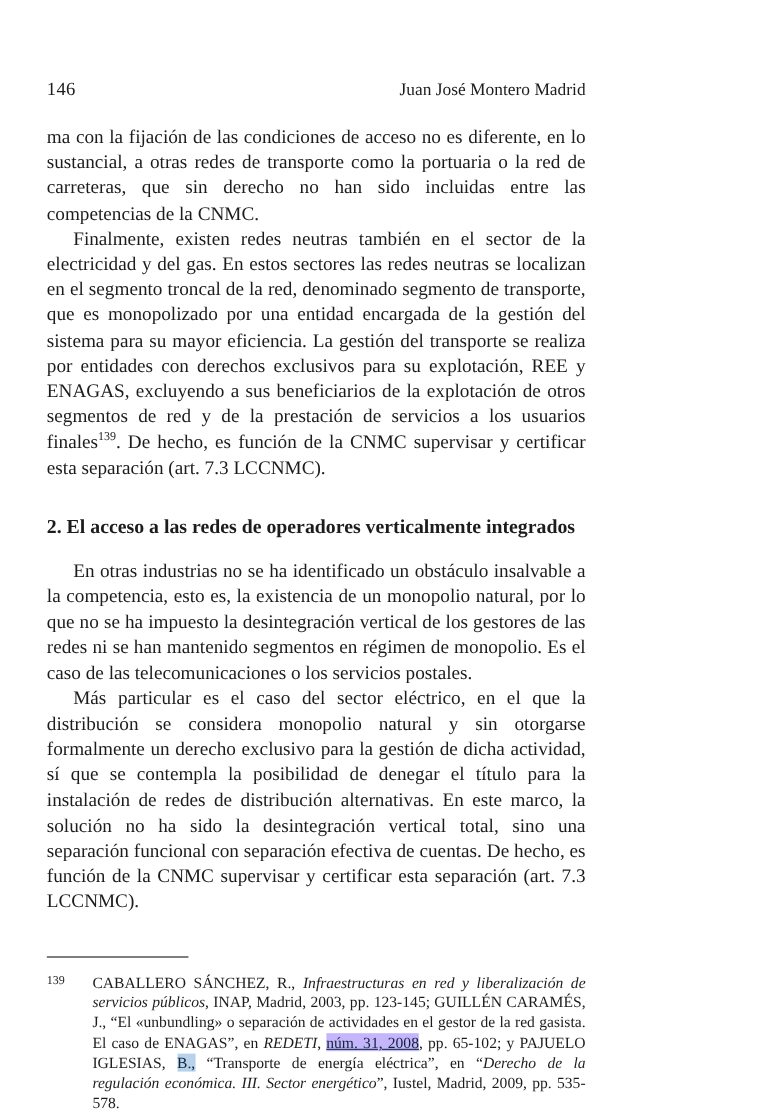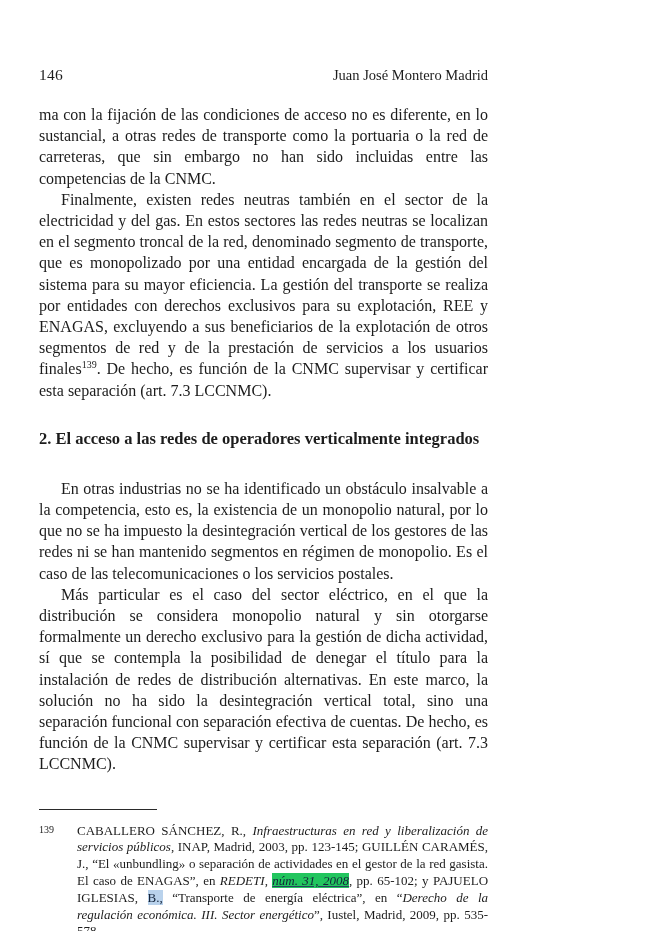--- a/index.html
+++ b/index.html
@@ -40,21 +40,21 @@
   }
   .body-text p.indent {
     text-indent: 22px;
   }
   sup.fn-ref {
     font-size: 10px;
     line-height: 0;
     vertical-align: super;
   }
   h2.section-heading {
-    margin: 27px 0 28px 0;
+    margin: 27px 0 16px 0;
     font-size: 16.5px;
     line-height: 22px;
     font-weight: bold;
     text-align: left;
   }
   .footnote-block {
     margin-top: 34px;
   }
   .footnote-rule {
     width: 118px;
@@ -74,45 +74,44 @@
   }
   .footnote-text {
     flex: 1;
     font-size: 13px;
     line-height: 16.8px;
     text-align: justify;
     text-justify: inter-word;
   }
   .italic { font-style: italic; }
   .hl-link {
-    background: #22c55e;
+    background: #c4b5fd;
     text-decoration: underline;
     text-decoration-color: #27415e;
     color: #13233a;
     cursor: pointer;
-    font-style: italic;
   }
   .hl-box {
     background: #b9d2ec;
     color: #13233a;
     cursor: pointer;
   }
 </style>
 </head>
 <body>
 
 <div class="page">
 
   <div class="page-header">
     <span class="page-number">146</span>
     <span class="running-title">Juan José Montero Madrid</span>
   </div>
 
   <div class="body-text">
-    <p>ma con la fijación de las condiciones de acceso no es diferente, en lo sustancial, a otras redes de transporte como la portuaria o la red de carreteras, que sin embargo no han sido incluidas entre las competencias de la CNMC.</p>
+    <p>ma con la fijación de las condiciones de acceso no es diferente, en lo sustancial, a otras redes de transporte como la portuaria o la red de carreteras, que sin derecho no han sido incluidas entre las competencias de la CNMC.</p>
     <p class="indent"><span>Finalmente, existen redes neutras también en el sector de la electricidad y del gas. En estos sectores las redes neutras se localizan en el segmento troncal de la red, denominado segmento de transporte, que es monopolizado por una entidad encargada de la gestión del sistema para su mayor eficiencia. La gestión del transporte se realiza por entidades con derechos exclusivos para su explotación, REE y ENAGAS, excluyendo a sus beneficiarios de la explotación de otros segmentos de red y de la prestación de servicios a los usuarios finales</span><sup class="fn-ref">139</sup><span>. De hecho, es función de la CNMC supervisar y certificar esta separación (art. 7.3 LCCNMC).</span></p>
 
     <h2 class="section-heading">2. El acceso a las redes de operadores verticalmente integrados</h2>
 
     <p class="indent">En otras industrias no se ha identificado un obstáculo insalvable a la competencia, esto es, la existencia de un monopolio natural, por lo que no se ha impuesto la desintegración vertical de los gestores de las redes ni se han mantenido segmentos en régimen de monopolio. Es el caso de las telecomunicaciones o los servicios postales.</p>
     <p class="indent">Más particular es el caso del sector eléctrico, en el que la distribución se considera monopolio natural y sin otorgarse formalmente un derecho exclusivo para la gestión de dicha actividad, sí que se contempla la posibilidad de denegar el título para la instalación de redes de distribución alternativas. En este marco, la solución no ha sido la desintegración vertical total, sino una separación funcional con separación efectiva de cuentas. De hecho, es función de la CNMC supervisar y certificar esta separación (art. 7.3 LCCNMC).</p>
   </div>
 
   <div class="footnote-block">
     <hr class="footnote-rule">

